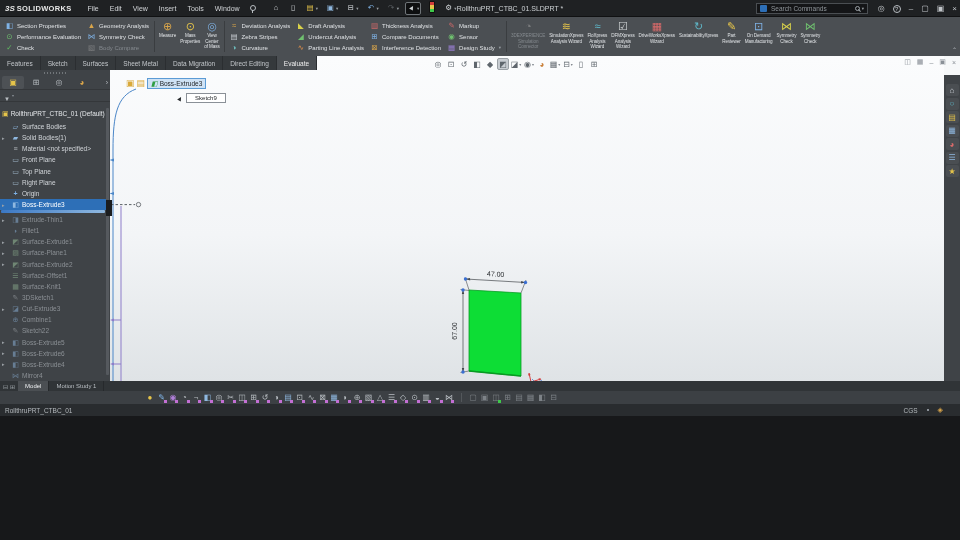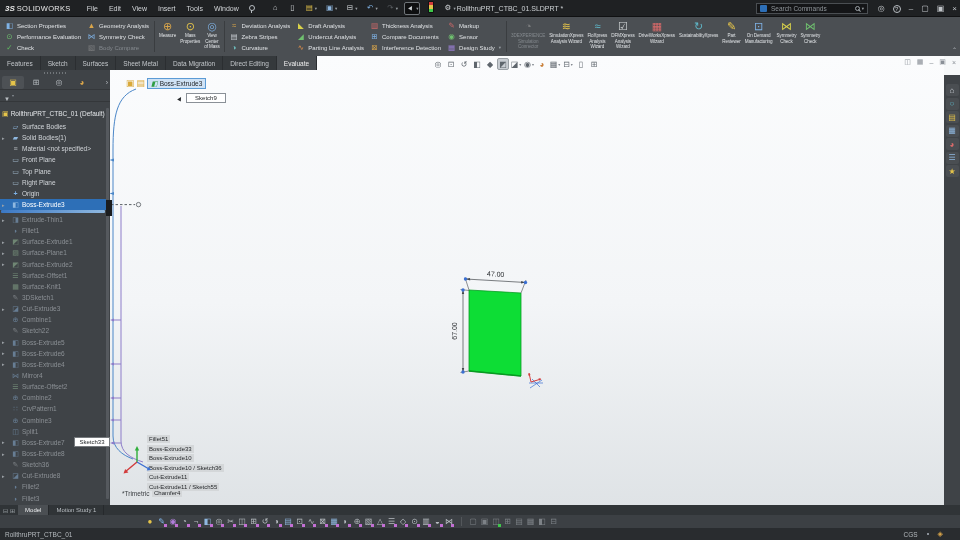--- a/index.html
+++ b/index.html
@@ -1,25 +1,25 @@
 <!DOCTYPE html>
 <html><head>
 <meta charset="utf-8">
 <style>
   html,body{margin:0;padding:0;background:#17181a;}
   *{box-sizing:border-box;}
-  .screen{position:relative;width:960px;height:540px;background:#a21caf;overflow:hidden;
+  .screen{position:relative;width:960px;height:416px;background:#a21caf;overflow:hidden;
     font-family:"Liberation Sans",sans-serif;-webkit-font-smoothing:antialiased;cursor:default;}
 
   
   .titlebar{position:absolute;left:0;top:0;right:0;height:17px;background:#1f2123;border-bottom:1px solid #101112;
     display:flex;align-items:center;color:#d8d8d8;z-index:6;}
   .logo{margin-left:5px;display:flex;align-items:baseline;gap:2px;}
   .logo .mark{font-size:8px;font-weight:bold;font-style:italic;color:#e8e8e8;}
-  .logo .word{font-size:7.5px;font-weight:normal;letter-spacing:.3px;color:#e8e8e8;}
+  .logo .word{font-size:7.5px;font-weight:bold;letter-spacing:.3px;color:#e8e8e8;}
   .menus{display:flex;gap:11px;margin-left:16px;}
   .menu-item{font-size:7px;color:#d2d5d8;}
   .pin-icon{width:7px;height:9px;margin-left:9px;position:relative;}
   .pin-icon::before{content:"";position:absolute;left:1px;top:1px;width:4px;height:4px;border:1px solid #b8bdc2;border-radius:50%;}
   .pin-icon::after{content:"";position:absolute;left:3px;top:6px;width:1px;height:3px;background:#b8bdc2;}
   .qat{display:flex;align-items:center;gap:4px;margin-left:14px;}
   .qat-btn{height:13px;min-width:13px;padding:0 1px;display:flex;align-items:center;justify-content:center;
     font-size:9px;color:#cfd3d6;border-radius:2px;border:1px solid transparent;}
   .qat-btn[data-state="active"]{background:#0e0f10;border-color:#6f7478;}
   .qat-btn[data-state="disabled"]{color:#595d61;}

